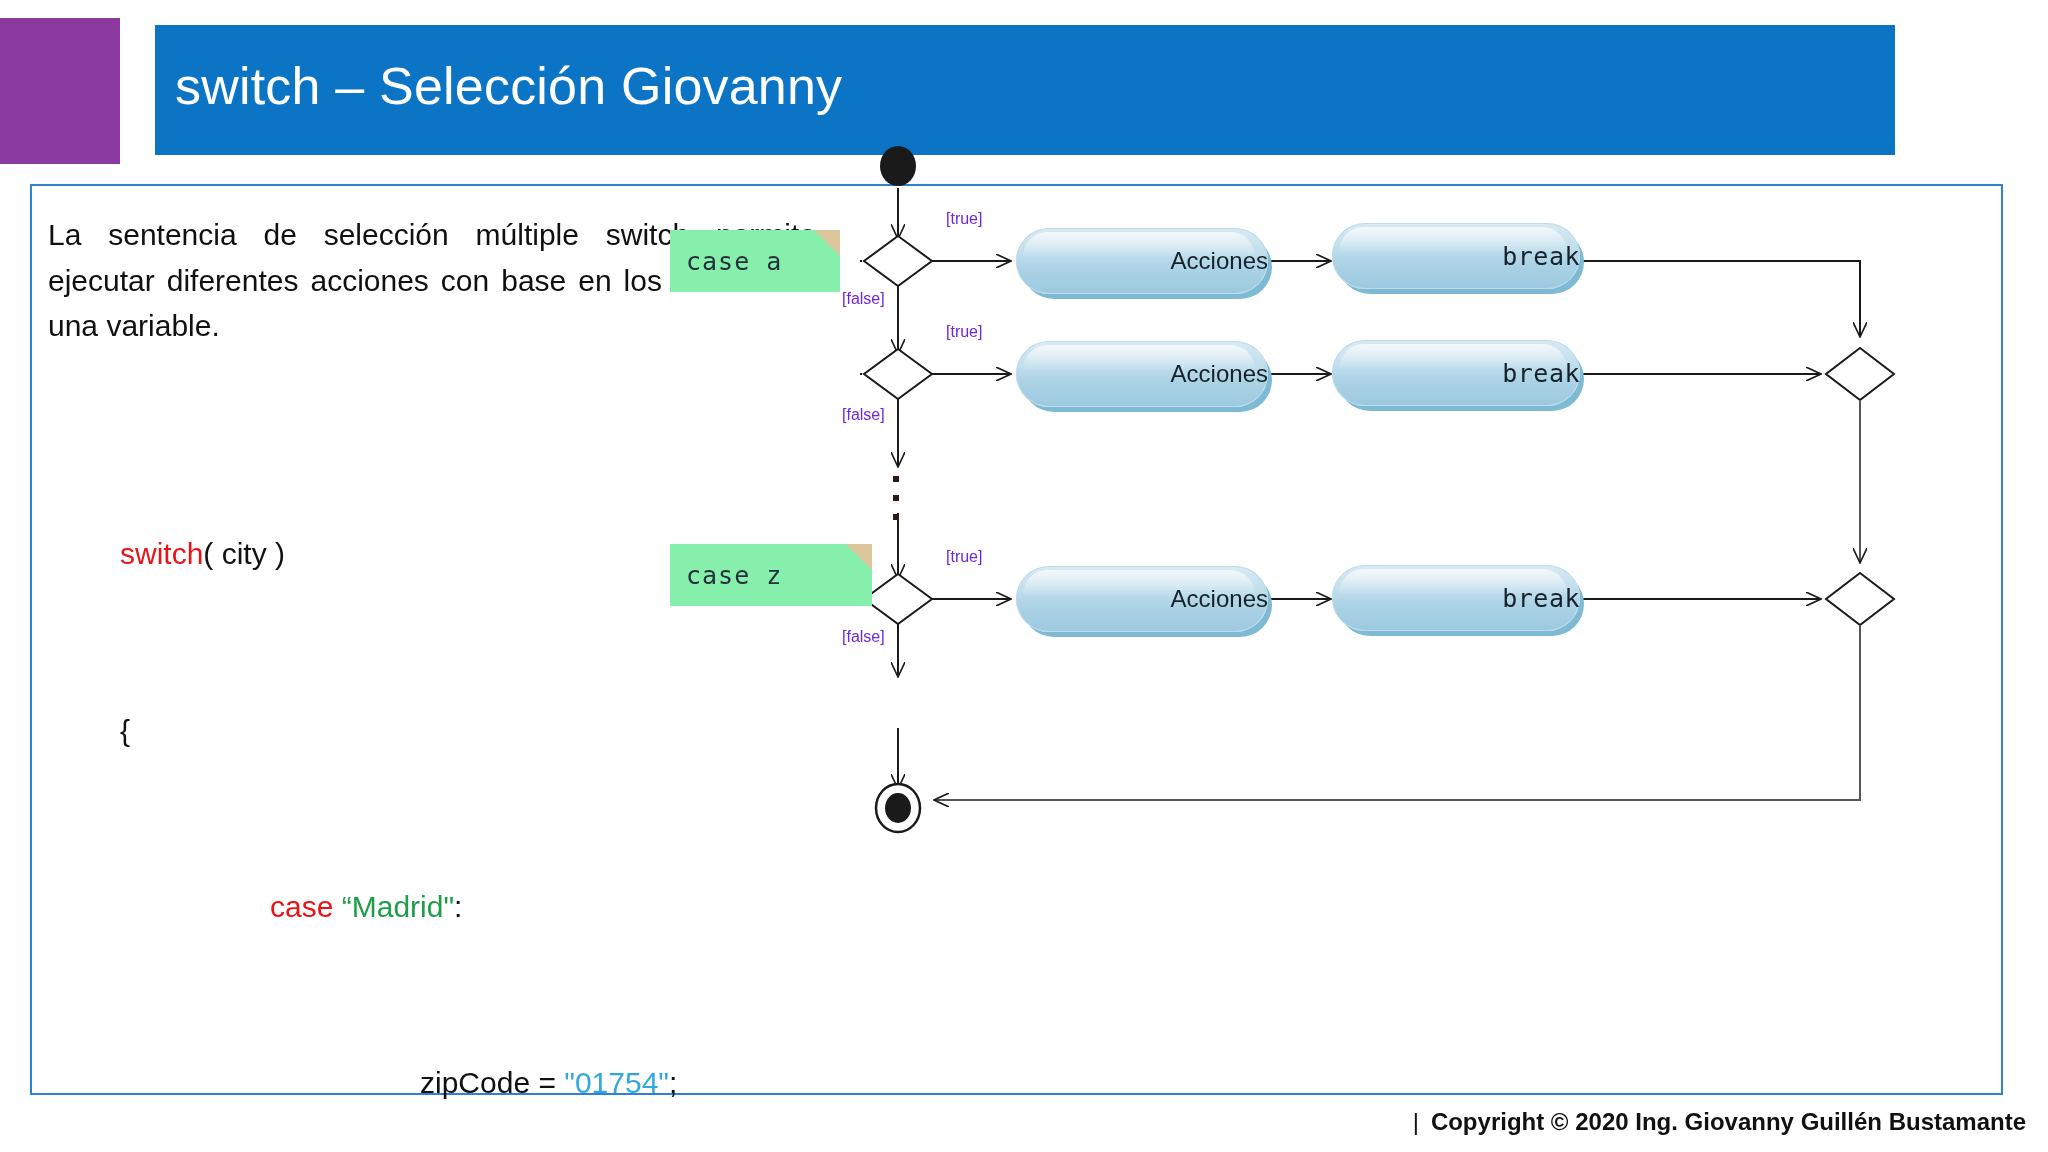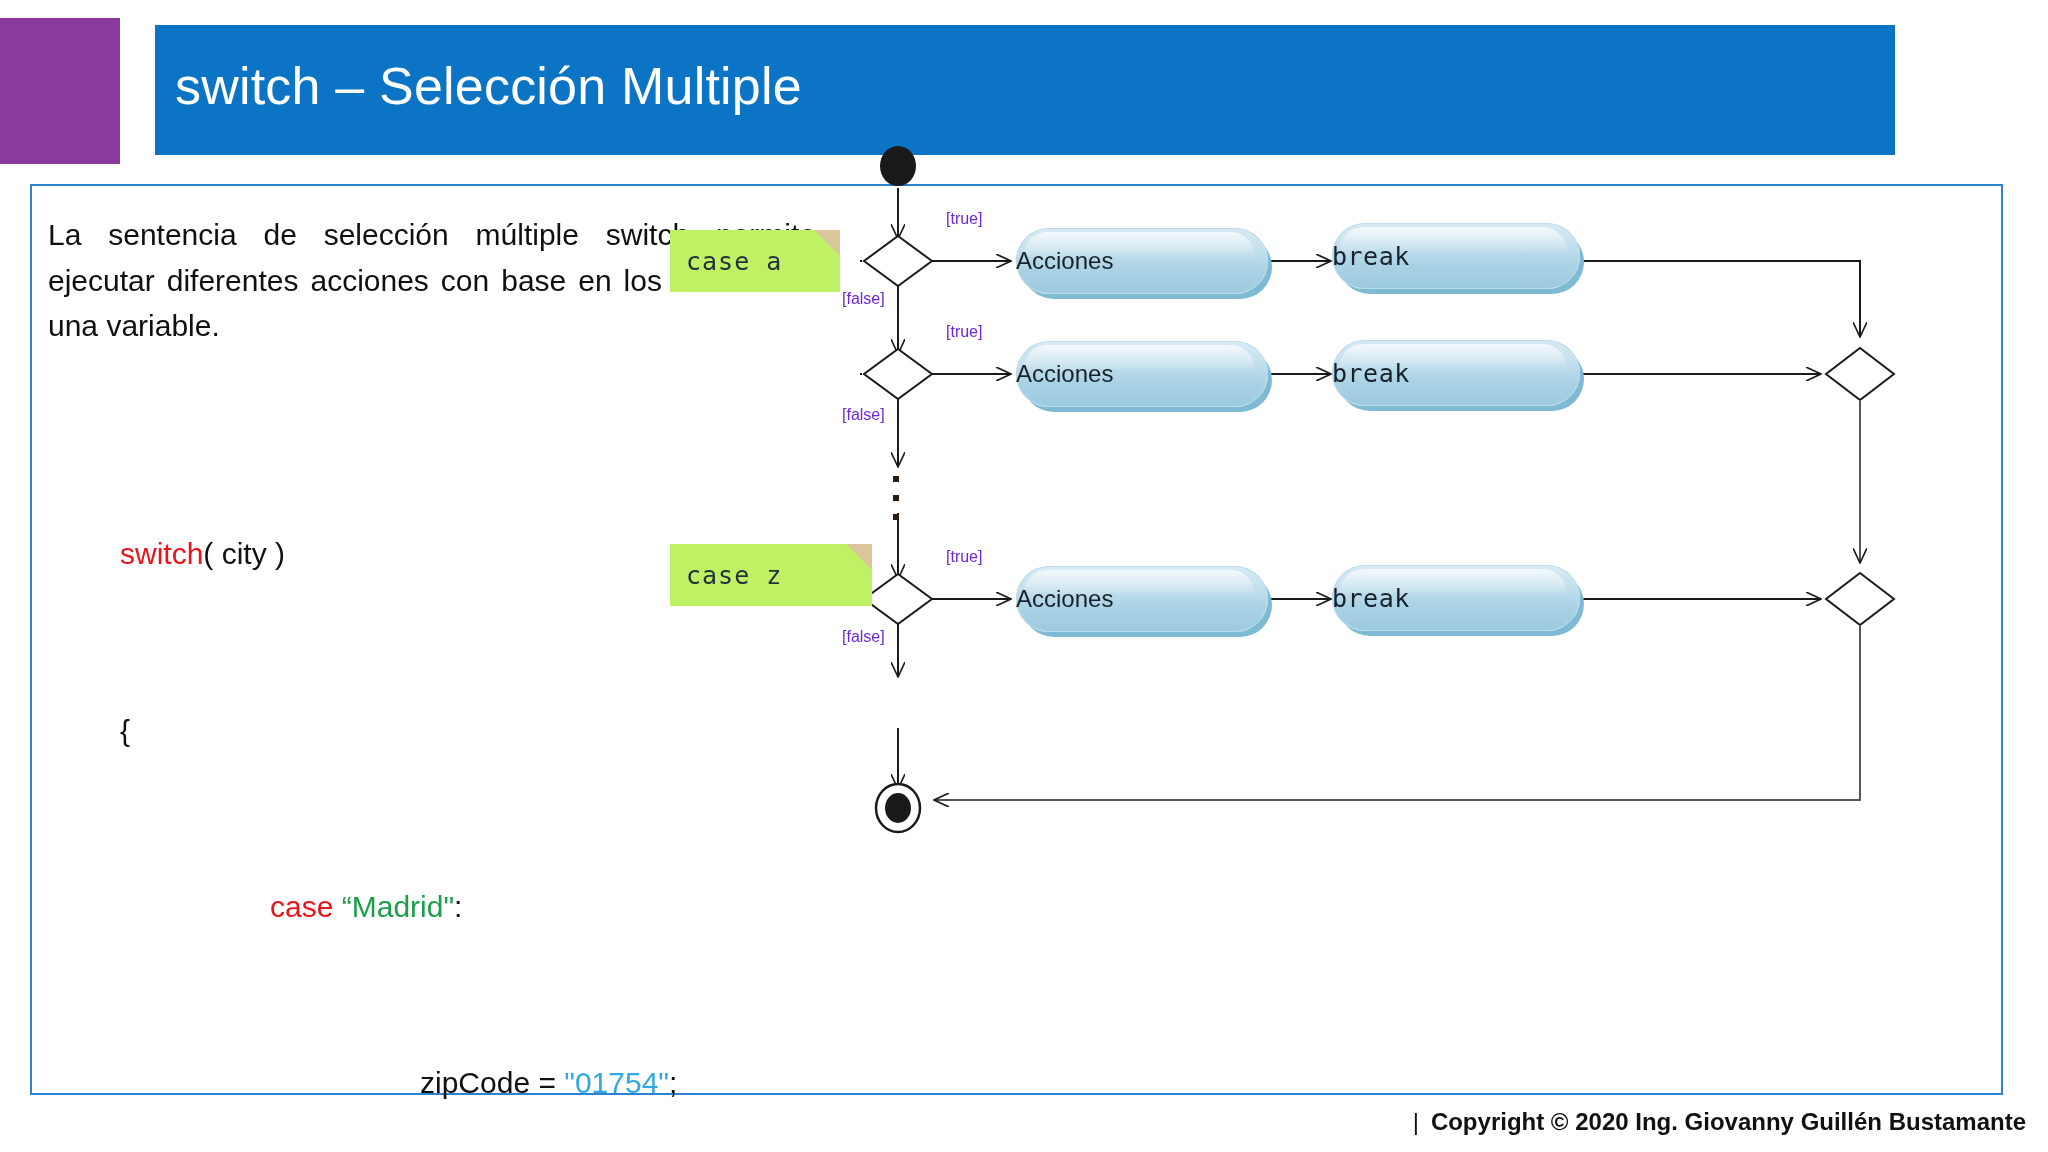--- a/index.html
+++ b/index.html
@@ -90,21 +90,21 @@
   
   #diagram {
     position: absolute;
     left: 860px; top: 188px;
     width: 1140px; height: 890px;
   }
   #diagram svg { position: absolute; left: 0; top: 0; }
 
   .note-box {
     position: absolute;
-    background: #bef264;
+    background: #86efac;
     box-sizing: border-box;
   }
   .note-fold {
     position: absolute;
     right: 0; top: 0;
     width: 0; height: 0;
     border-left: 26px solid transparent;
     border-top: 26px solid #DCC79C;
   }
   .note-label {
@@ -118,21 +118,21 @@
   }
 
   .action-node {
     position: absolute;
     box-sizing: border-box;
     border-radius: 999px;
     background: linear-gradient(to bottom, #D9EBF4 0%, #C0DEEC 38%, #ABD2E5 62%, #9CC9E0 100%);
     box-shadow: 5px 6px 0 -1px #7FBAD5, 0 0 0 1px #BCDCEA inset;
     display: flex;
     align-items: center;
-    justify-content: flex-start;
+    justify-content: flex-end;
   }
   .action-node::before {
     content: "";
     position: absolute;
     left: 7px; right: 13px; top: 4px;
     height: 38%;
     border-radius: 999px 999px 60% 60%;
     background: linear-gradient(to bottom, rgba(255,255,255,0.70), rgba(255,255,255,0.04));
     pointer-events: none;
   }
@@ -154,21 +154,21 @@
     font-size: 16px;
     color: #6d28d9;
     white-space: nowrap;
   }
 </style>
 </head>
 <body>
 
 <div id="header-purple-block"></div>
 <div id="header-title-bar"></div>
-<div id="page-title">switch – Selección Multiple</div>
+<div id="page-title">switch – Selección Giovanny</div>
 
 <div id="content-frame"></div>
 
 <div id="intro-paragraph">La sentencia de selección múltiple switch permite ejecutar diferentes acciones con base en los valores de una variable.</div>
 
 <div id="code-block">
 
   <div class="code-line"><span class="kw-switch">switch</span><span>( city )</span></div>
 
   <div class="code-line"><span>{</span></div>

